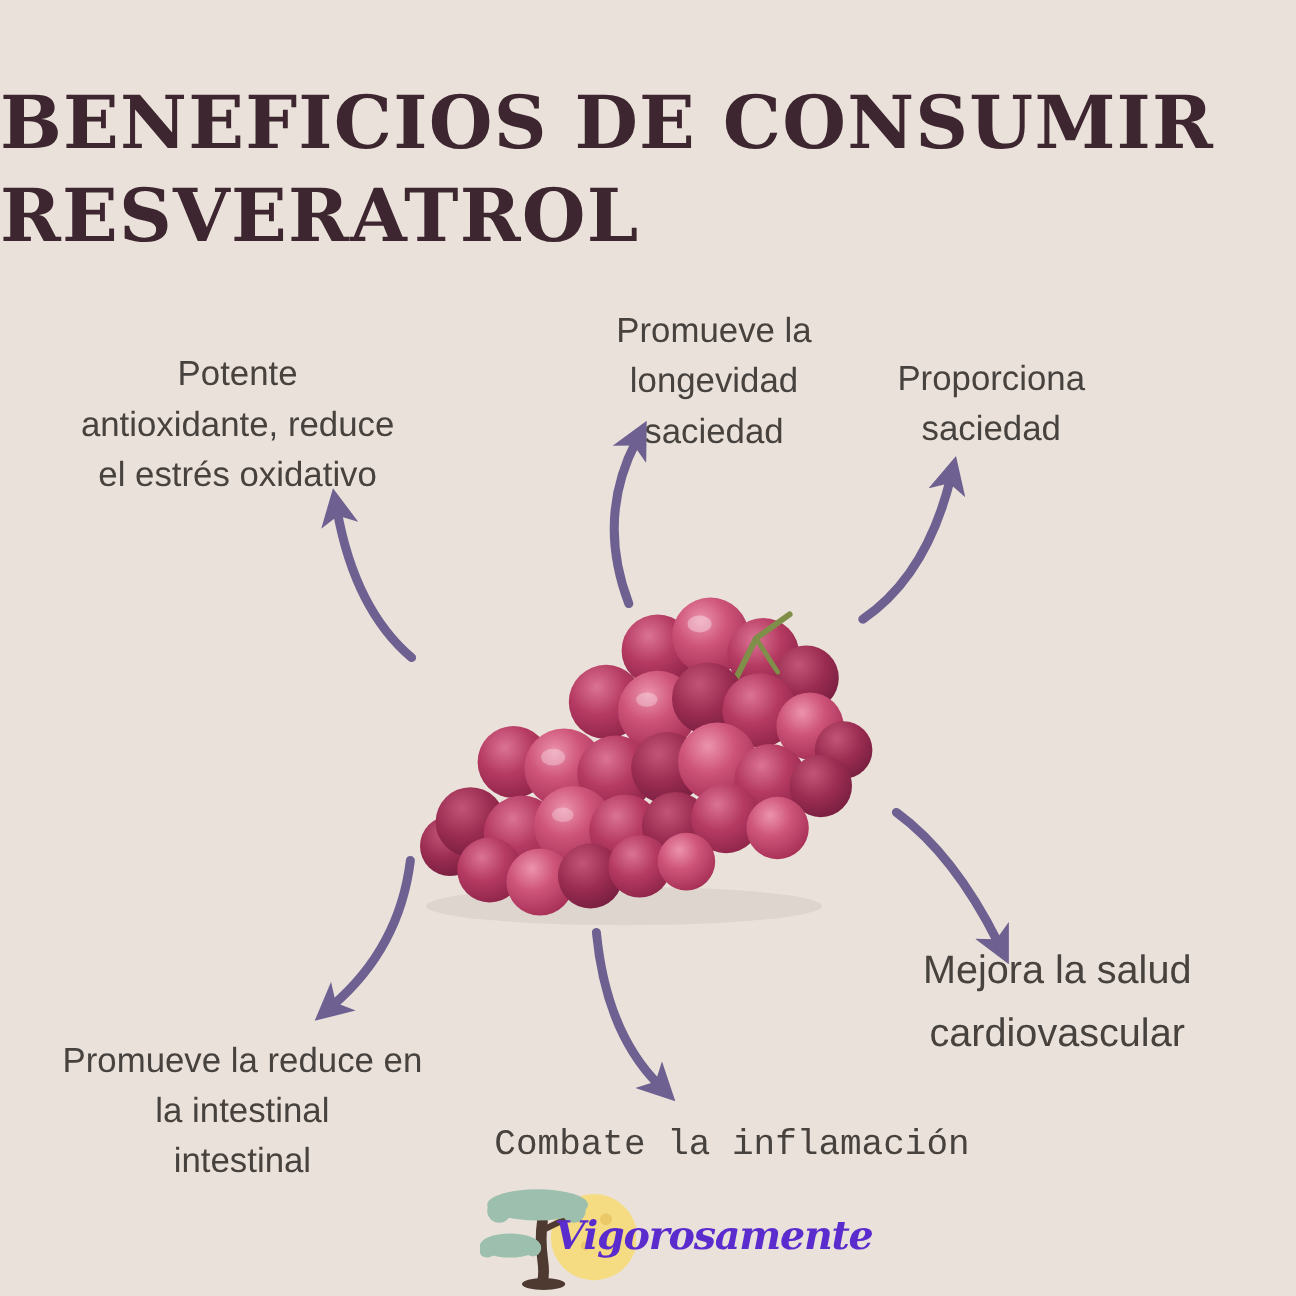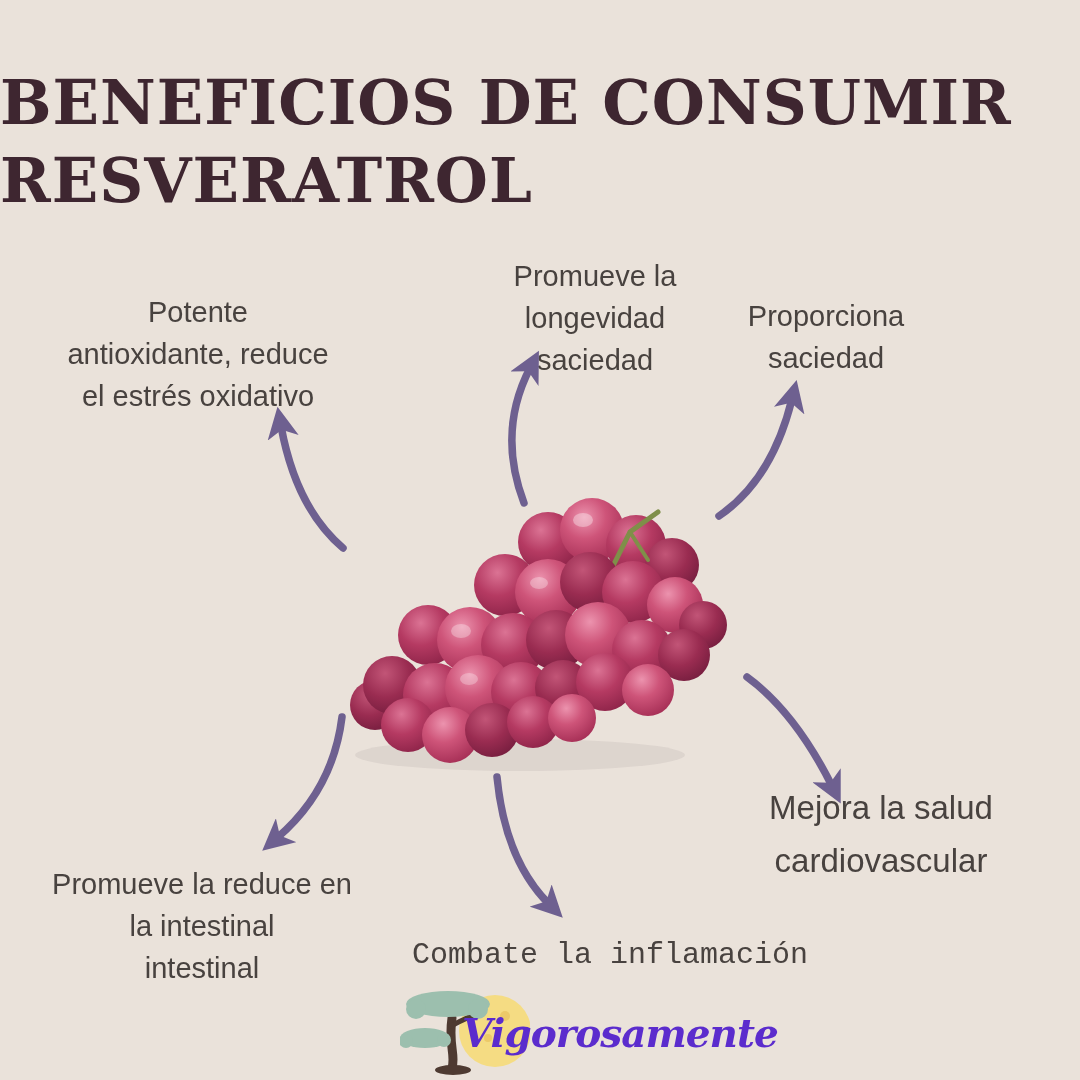--- a/index.html
+++ b/index.html
@@ -49,21 +49,21 @@
   }
   .logo{
     position:absolute;left:400px;top:986px;width:400px;height:94px;
   }
   .logo-icon{position:absolute;left:0;top:0;}
   .logo-text{
     position:absolute;left:62px;top:24px;
     font-family:"DejaVu Serif",serif;
     font-style:italic;
     font-weight:700;
-    font-size:39px;
+    font-size:33px;
     letter-spacing:-1px;
     color:var(--logo-text,#5B2CCD);
   }
 </style>
 </head>
 <body>
 
 <div class="canvas">
 
   <h1 class="title">

